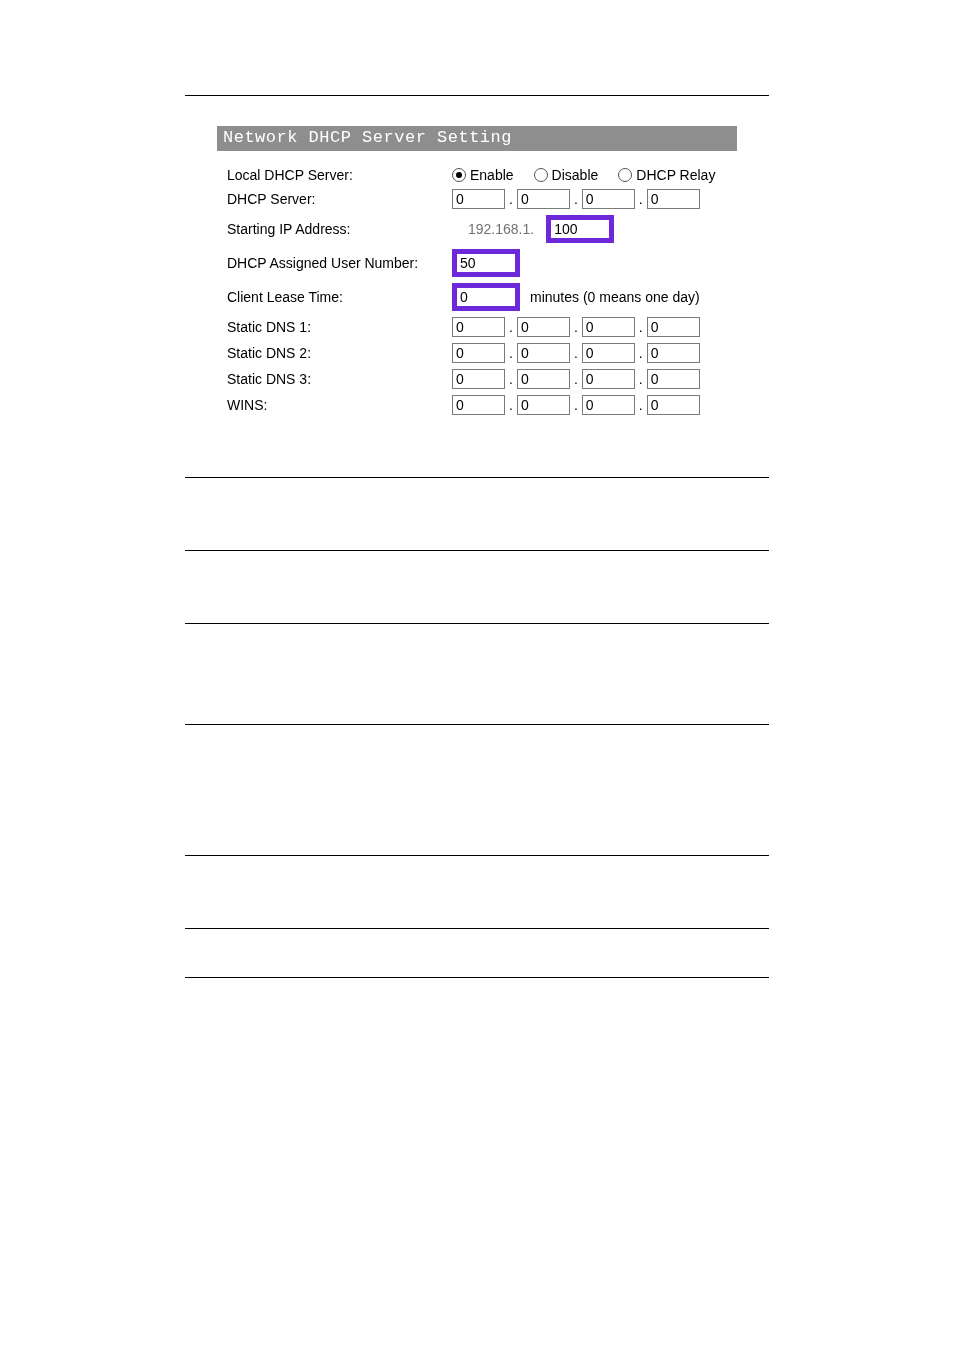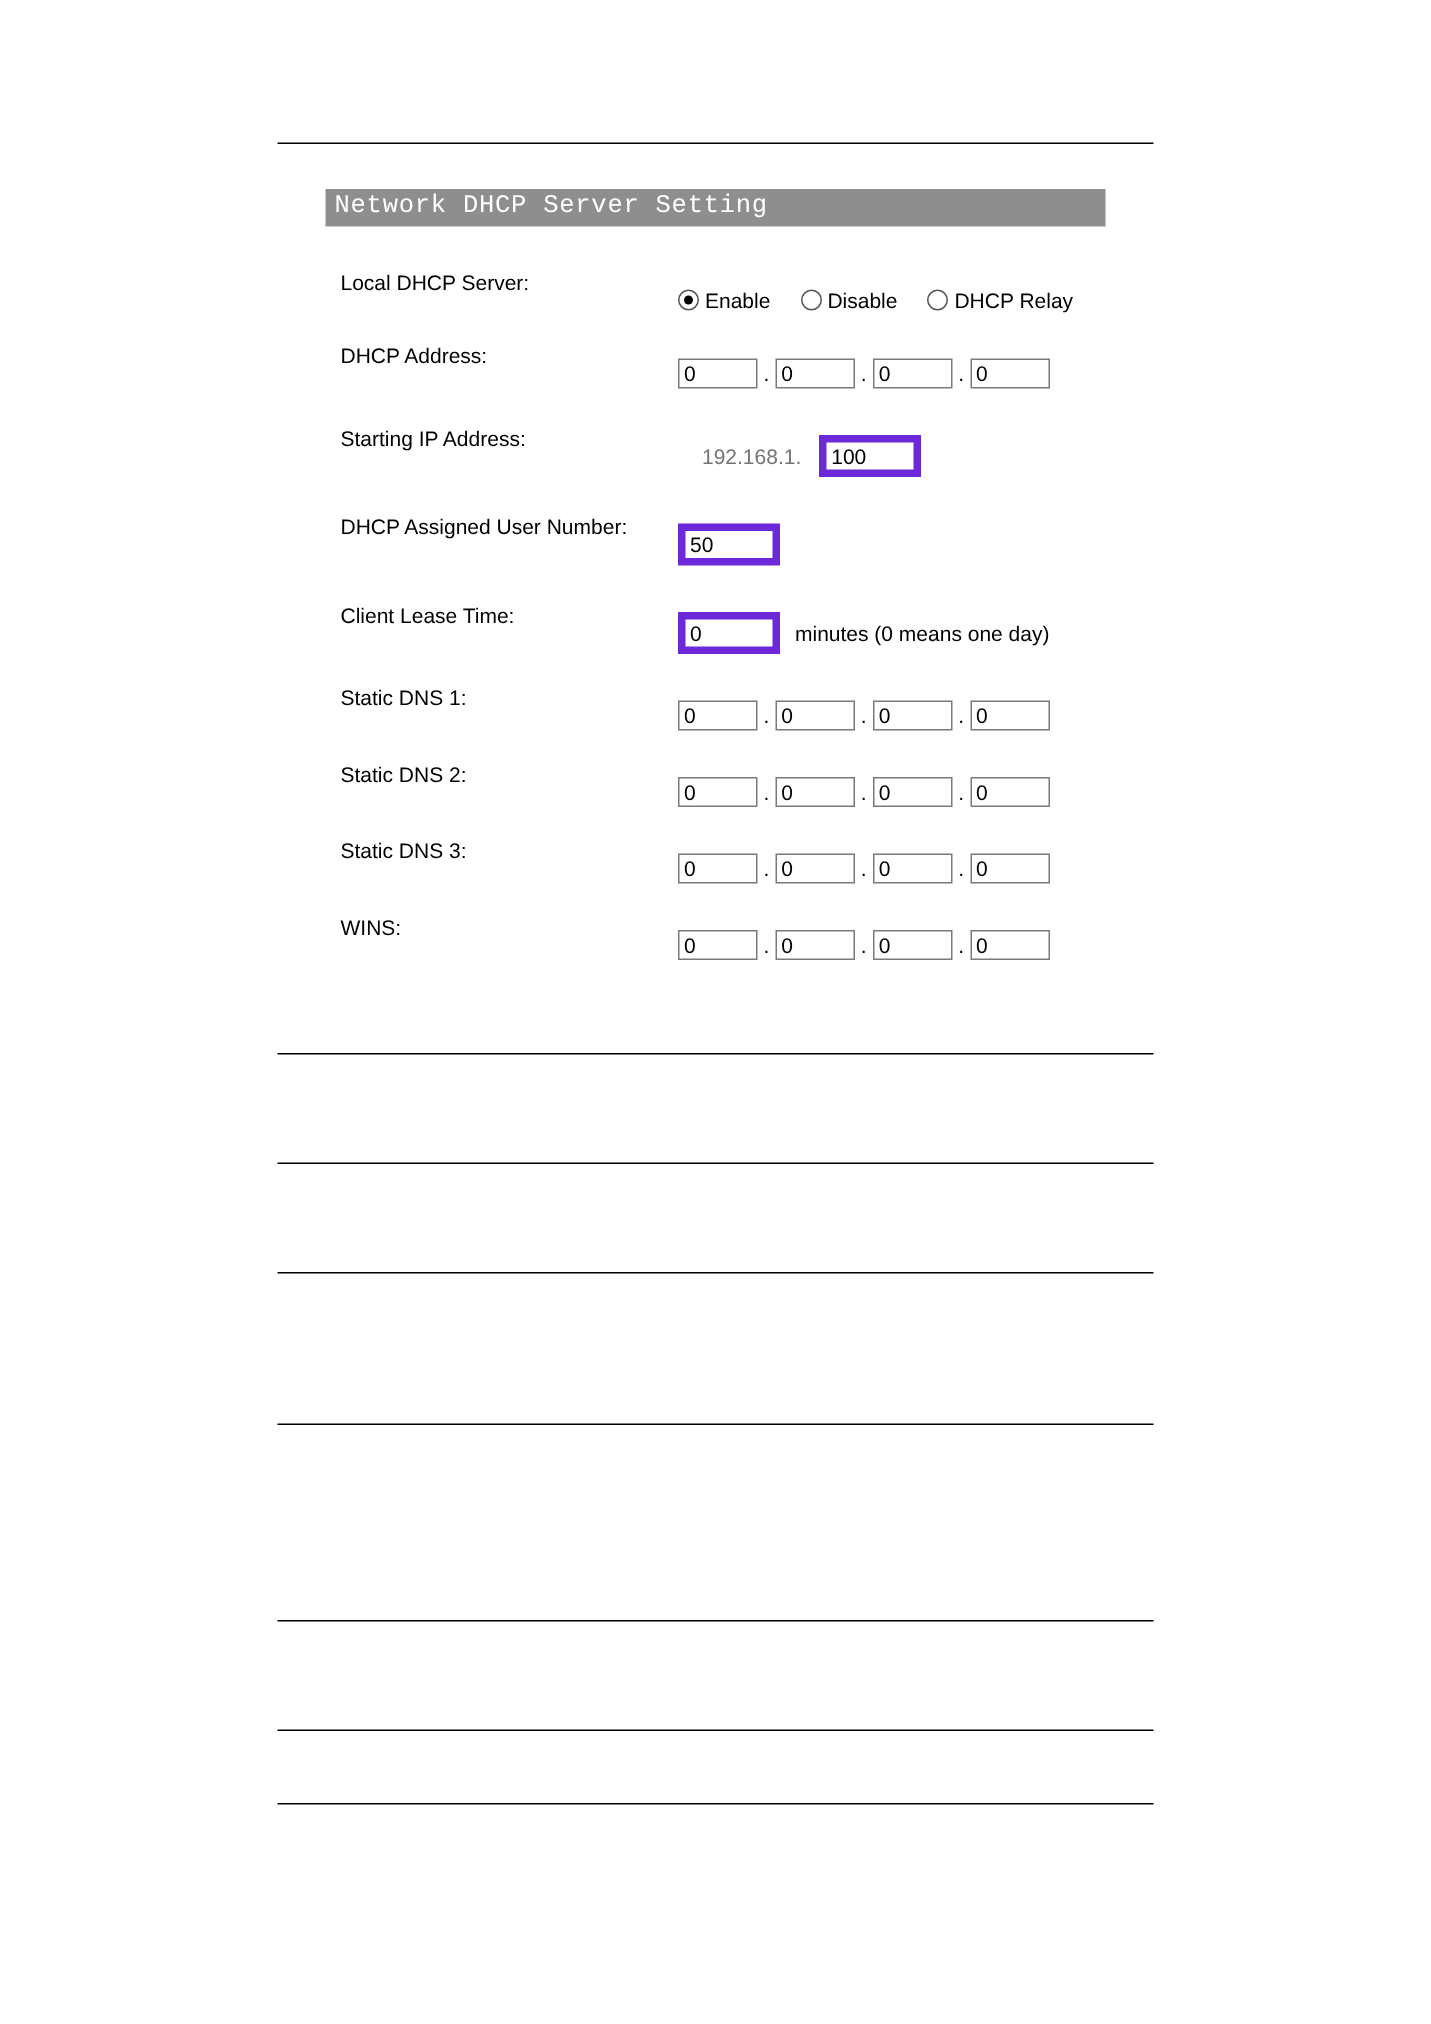--- a/index.html
+++ b/index.html
@@ -50,21 +50,20 @@
     width: 215px;
     padding-right: 10px;
     font-size: 14px;
     white-space: nowrap;
   }
   .row-controls {
     display: flex;
     align-items: center;
     flex-wrap: nowrap;
     font-size: 14px;
-    margin-top: 25px;
   }
   .radio-group {
     display: flex;
     align-items: center;
     gap: 2px;
   }
   .radio-pair {
     display: flex;
     align-items: center;
     margin-right: 18px;
@@ -166,21 +165,21 @@
               <span>Disable</span>
             </span>
             <span class="radio-pair">
               <span class="radio"></span>
               <span>DHCP Relay</span>
             </span>
           </div>
         </div>
 
         <div class="row">
-          <div class="row-label">DHCP Address:</div>
+          <div class="row-label">DHCP Server:</div>
           <div class="row-controls">
             <span class="ip-oct">0</span>
               <span class="dot">.</span>
             <span class="ip-oct">0</span>
               <span class="dot">.</span>
             <span class="ip-oct">0</span>
               <span class="dot">.</span>
             <span class="ip-oct">0</span>
           </div>
         </div>

